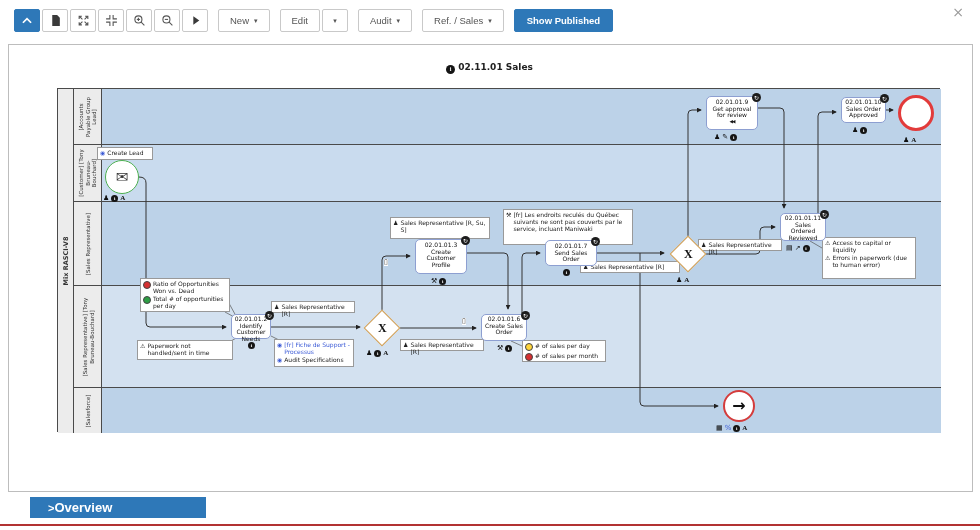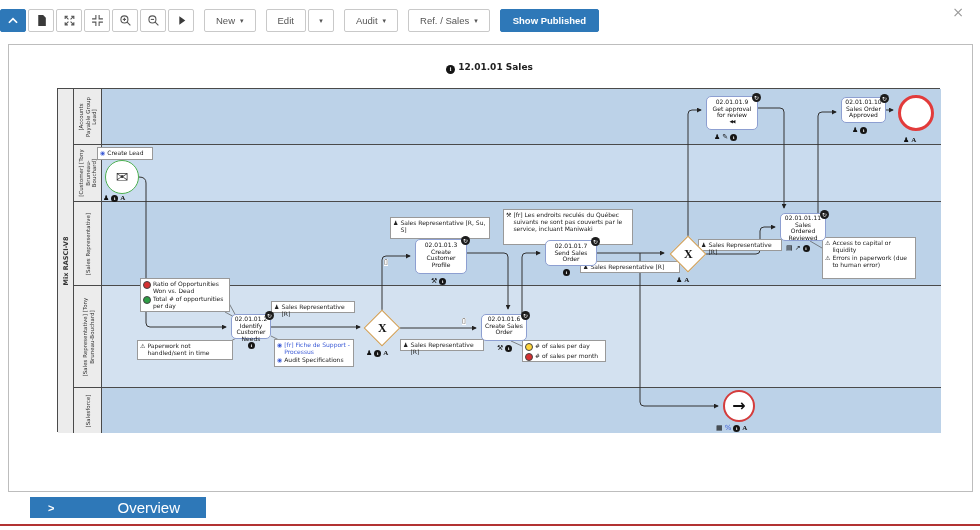--- a/index.html
+++ b/index.html
@@ -1,19 +1,19 @@
 <!DOCTYPE html>
 <html><head>
 <meta charset="utf-8">
 <style>
   html,body{margin:0;padding:0;background:#fff;width:980px;height:530px;overflow:hidden;
     font-family:"Liberation Sans",sans-serif;}
   #app{position:relative;width:980px;height:530px;background:#fff;}
   
-  .toolbar{position:absolute;left:0;top:9px;display:flex;gap:2px;align-items:center;z-index:20;}
+  .toolbar{position:absolute;left:14px;top:9px;display:flex;gap:2px;align-items:center;z-index:20;}
   .tbtn{height:23px;width:26px;border:1px solid #c9c9c9;border-radius:2px;background:#fff;
     display:flex;align-items:center;justify-content:center;padding:0;cursor:pointer;}
   .tbtn.active{background:#2e78b8;border-color:#2e78b8;}
   .mbtn{height:23px;border:1px solid #c9c9c9;border-radius:2px;background:#fff;color:#555;
     font-size:9.5px;display:flex;align-items:center;gap:5px;padding:0 11px;cursor:pointer;
     font-family:"Liberation Sans",sans-serif;}
   .mbtn .car{font-size:7px;color:#555;}
   .pubbtn{height:23px;border:1px solid #2e78b8;border-radius:2px;background:#2e78b8;color:#fff;
     font-size:9.5px;font-weight:bold;display:flex;align-items:center;padding:0 12px;cursor:pointer;
     font-family:"Liberation Sans",sans-serif;}
@@ -65,21 +65,21 @@
     font-size:5px;font-weight:bold;align-items:center;justify-content:center;
     font-family:"Liberation Serif",serif;}
   .ic-a{font-family:"Liberation Serif",serif;font-weight:bold;font-size:7px;}
   .ic-blue{color:#3c5bd6;}
   .link-blue{color:#3c5bd6;}
   .pgico{position:absolute;font-size:7px;color:#333;z-index:4;background:#fff;line-height:7px;}
   
   .overview{position:absolute;left:30px;top:497px;width:176px;height:21px;background:#2e78b8;
     color:#fff;display:flex;align-items:center;z-index:20;cursor:pointer;border:none;}
   .overview .chev{margin-left:12px;font-size:11px;font-weight:bold;}
-  .overview .lbl{flex:1;text-align:right;font-size:15px;font-weight:normal;margin-right:20px;}
+  .overview .lbl{flex:1;text-align:left;font-size:13px;font-weight:bold;margin-right:20px;}
   .redline{position:absolute;left:0;top:524px;width:980px;height:2px;background:#b23333;z-index:20;}
 </style>
 </head>
 <body>
 
 <div id="app">
 
   <div class="toolbar">
     <button class="tbtn active">
       <svg width="14" height="14" viewBox="0 0 24 24">
@@ -141,21 +141,21 @@
     </button>
     <button class="pubbtn" style="margin-left:8px;">
       <span>Show Published</span>
     </button>
   </div>
   <button class="closex">×</button>
 
   <div class="canvas"></div>
   <div class="dg-title dg">
     <span class="ic-info" style="width:9px;height:9px;font-size:6px;vertical-align:-1px;display:inline-flex;">i</span>
-    <span>12.01.01 Sales</span>
+    <span>02.11.01 Sales</span>
   </div>
 
   <div class="pool dg">
     <div class="lane-row first" style="top:0;height:55px;background:#bcd2e8;"></div>
     <div class="lane-row" style="top:55px;height:57px;background:#c9dbee;"></div>
     <div class="lane-row" style="top:112px;height:84px;background:#bcd2e8;"></div>
     <div class="lane-row" style="top:196px;height:102px;background:#d3e1f0;"></div>
     <div class="lane-row" style="top:298px;height:46px;background:#bcd2e8;"></div>
 
     <div class="lane-cell first" style="top:0;height:55px;">

